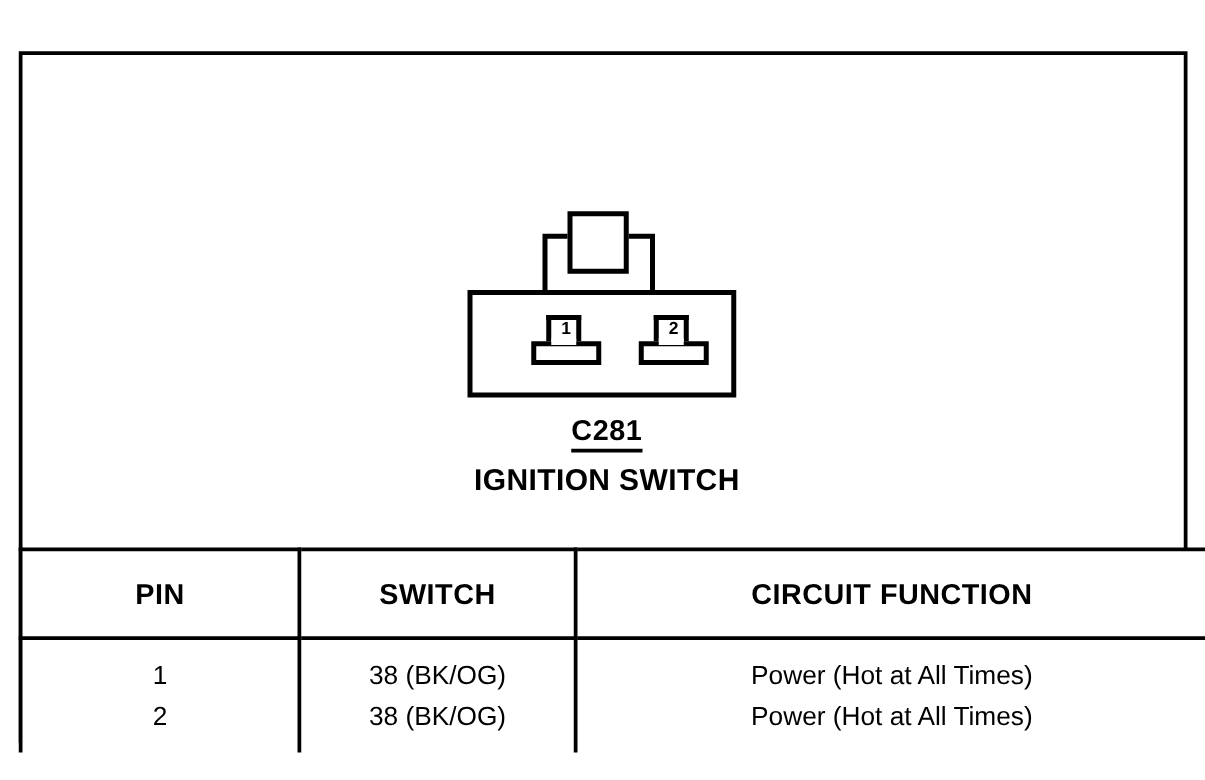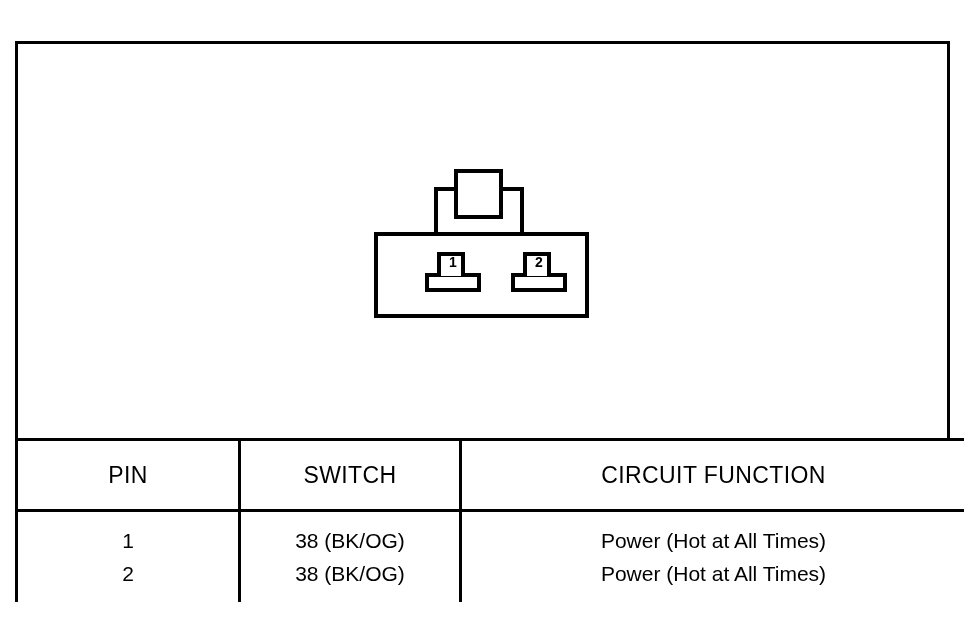--- a/index.html
+++ b/index.html
@@ -159,21 +159,21 @@
   #pinout-table th,
   #pinout-table td {
     border: 3px solid #000000;
     text-align: center;
     vertical-align: middle;
     background: #ffffff;
   }
   #pinout-table th {
     height: 66px;
     font-size: 23px;
-    font-weight: normal;
+    font-weight: bold;
     letter-spacing: 0.4px;
   }
   #pinout-table td {
     font-size: 21px;
     font-weight: normal;
     padding: 4px 0;
     line-height: 33px;
   }
   .col-pin     { width: 218px; }
   .col-circuit { width: 216px; }
@@ -203,20 +203,24 @@
 
     <div class="terminal" id="terminal-2">
       <div class="stem"></div>
       <div class="base"></div>
       <div class="cover"></div>
       <div class="pin-num">2</div>
     </div>
 
   </div>
 
+  <div id="connector-caption">
+    <div><span id="connector-id">C281</span></div>
+    <div id="connector-name">IGNITION SWITCH</div>
+  </div>
 
   <table id="pinout-table">
     <thead>
       <tr>
         <th class="col-pin">PIN</th>
         <th class="col-circuit">SWITCH</th>
         <th class="col-func">CIRCUIT FUNCTION</th>
       </tr>
     </thead>
     <tbody>

